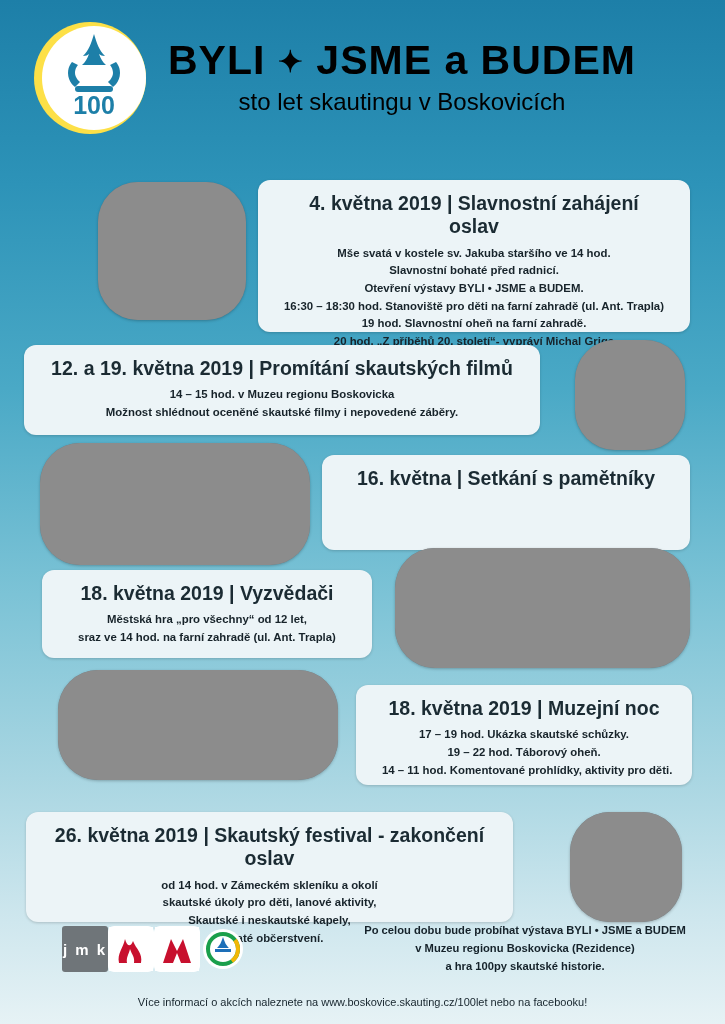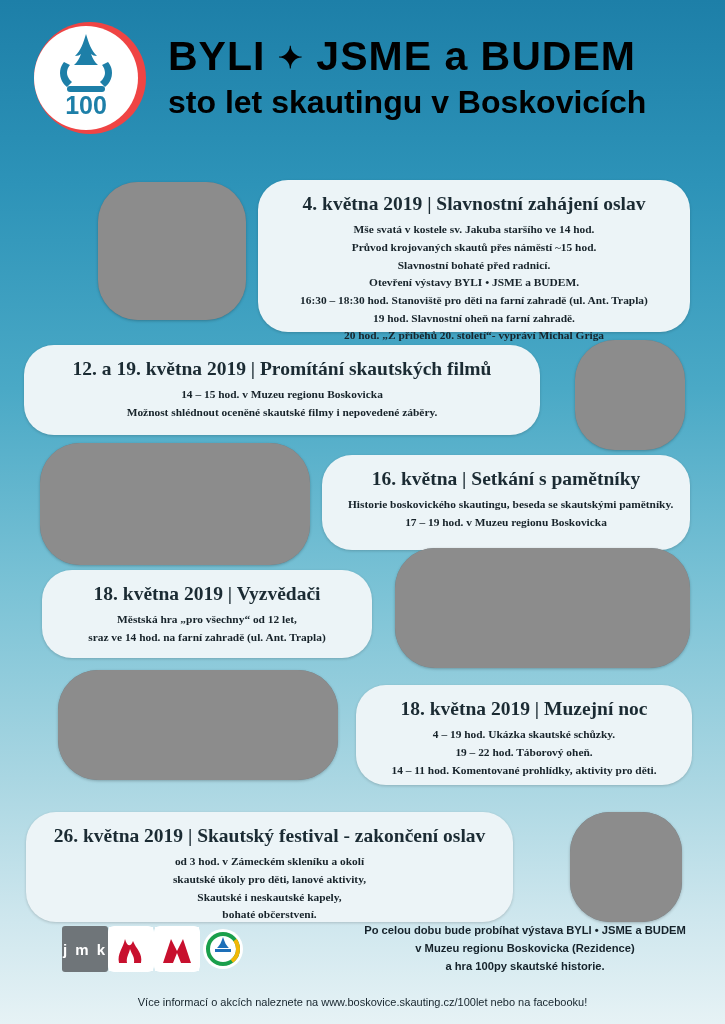--- a/index.html
+++ b/index.html
@@ -10,44 +10,43 @@
     color:#123;
     position:relative;
     overflow:hidden;
   }
   .poster{position:relative;width:725px;height:1024px;}
 
   
   .header{display:flex;align-items:center;padding:22px 18px 10px 34px;}
   .logo{
     width:112px;height:112px;flex:0 0 112px;
-    border-radius:50%;background:#ef4444;
-    display:flex;align-items:center;justify-content:flex-start;
+    border-radius:50%;background:#fde047;
+    display:flex;align-items:center;justify-content:flex-end;
     position:relative;
   }
   .logo svg{display:block;}
   .title-wrap{margin-left:22px;color:#000000;}
   .title-main{
     font-size:41px;font-weight:bold;letter-spacing:1px;line-height:1.02;
     white-space:nowrap;
   }
   .title-main .fleur{font-size:30px;vertical-align:2px;}
   .title-sub{
-    font-size:32px;font-weight:bold;line-height:1.15;margin-top:6px;white-space:nowrap;
+    font-size:24px;font-weight:normal;line-height:1.15;margin-top:6px;white-space:nowrap;text-align:center;
   }
 
   
   .bubble{
     position:absolute;
     background:#ecf4f7;
-    border-radius:30px;
+    border-radius:12px;
     box-shadow:0 1px 3px rgba(0,0,0,.18);
     padding:12px 26px 14px 26px;
     box-sizing:border-box;
-    font-family:Liberation Serif, serif;
   }
   .bubble h2{
     margin:0 0 6px 0;
     font-size:19.5px;font-weight:bold;color:#1b2b33;
     text-align:center;line-height:1.2;
   }
   .bubble .lines{
     font-size:11.4px;font-weight:bold;color:#17232a;
     text-align:center;line-height:1.55;
   }
@@ -132,21 +131,20 @@
     </div>
   </div>
 
   <div class="photo" style="left:98px;top:182px;width:148px;height:138px;">
     <div class="ph ph-a"></div>
   </div>
   <div class="bubble" style="left:258px;top:180px;width:432px;height:152px;">
     <h2>4. května 2019 | Slavnostní zahájení oslav</h2>
     <div class="lines">
       <div>Mše svatá v kostele sv. Jakuba staršího ve 14 hod.</div>
-      <div>Průvod krojovaných skautů přes náměstí ~15 hod.</div>
       <div>Slavnostní bohaté před radnicí.</div>
       <div>Otevření výstavy BYLI • JSME a BUDEM.</div>
       <div>16:30 – 18:30 hod. Stanoviště pro děti na farní zahradě (ul. Ant. Trapla)</div>
       <div>19 hod. Slavnostní oheň na farní zahradě.</div>
       <div>20 hod. „Z příběhů 20. století“- vypráví Michal Griga</div>
     </div>
   </div>
 
   <div class="bubble" style="left:24px;top:345px;width:516px;height:90px;">
     <h2>12. a 19. května 2019 | Promítání skautských filmů</h2>
@@ -157,53 +155,49 @@
   </div>
   <div class="photo" style="left:575px;top:340px;width:110px;height:110px;">
     <div class="ph ph-b"></div>
   </div>
 
   <div class="photo" style="left:40px;top:443px;width:270px;height:122px;">
     <div class="ph ph-c"></div>
   </div>
   <div class="bubble" style="left:322px;top:455px;width:368px;height:95px;">
     <h2>16. května | Setkání s pamětníky</h2>
-    <div class="lines">
-      <div>Historie boskovického skautingu, beseda se skautskými pamětníky.</div>
-      <div>17 – 19 hod. v Muzeu regionu Boskovicka</div>
-    </div>
   </div>
 
   <div class="bubble" style="left:42px;top:570px;width:330px;height:88px;">
     <h2>18. května 2019 | Vyzvědači</h2>
     <div class="lines">
       <div>Městská hra „pro všechny“ od 12 let,</div>
       <div>sraz ve 14 hod. na farní zahradě (ul. Ant. Trapla)</div>
     </div>
   </div>
   <div class="photo" style="left:395px;top:548px;width:295px;height:120px;">
     <div class="ph ph-d"></div>
   </div>
 
   <div class="photo" style="left:58px;top:670px;width:280px;height:110px;">
     <div class="ph ph-e"></div>
   </div>
   <div class="bubble" style="left:356px;top:685px;width:336px;height:100px;">
     <h2>18. května 2019 | Muzejní noc</h2>
     <div class="lines">
-      <div>4 – 19 hod. Ukázka skautské schůzky.</div>
+      <div>17 – 19 hod. Ukázka skautské schůzky.</div>
       <div>19 – 22 hod. Táborový oheň.</div>
       <div>14 – 11 hod. Komentované prohlídky, aktivity pro děti.</div>
     </div>
   </div>
 
   <div class="bubble" style="left:26px;top:812px;width:487px;height:110px;">
     <h2>26. května 2019 | Skautský festival - zakončení oslav</h2>
     <div class="lines">
-      <div>od 3 hod. v Zámeckém skleníku a okolí</div>
+      <div>od 14 hod. v Zámeckém skleníku a okolí</div>
       <div>skautské úkoly pro děti, lanové aktivity,</div>
       <div>Skautské i neskautské kapely,</div>
       <div>bohaté občerstvení.</div>
     </div>
   </div>
   <div class="photo" style="left:570px;top:812px;width:112px;height:110px;">
     <div class="ph ph-f"></div>
   </div>
 
   <div class="footer-logos">

